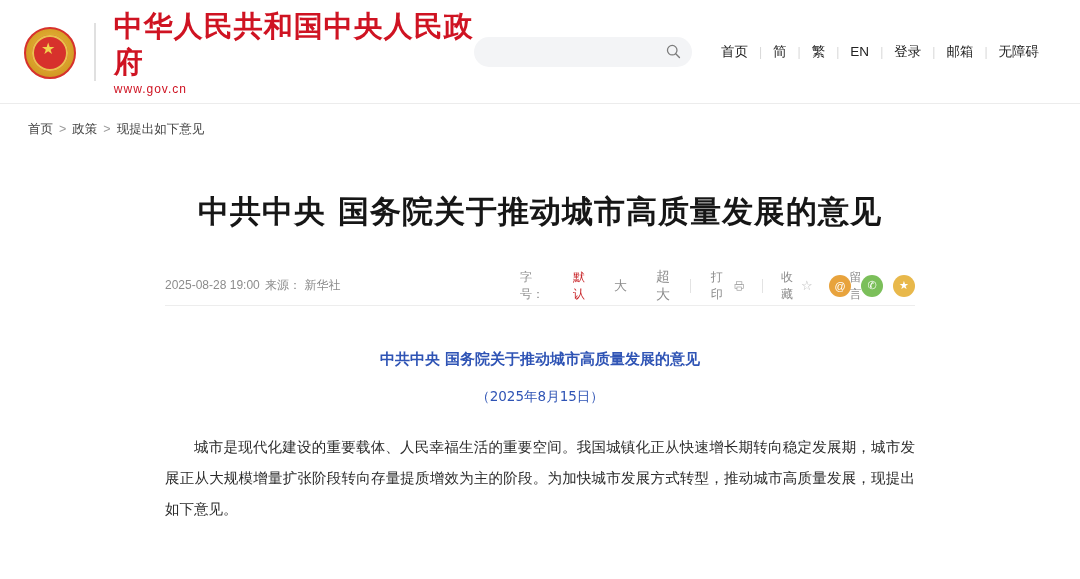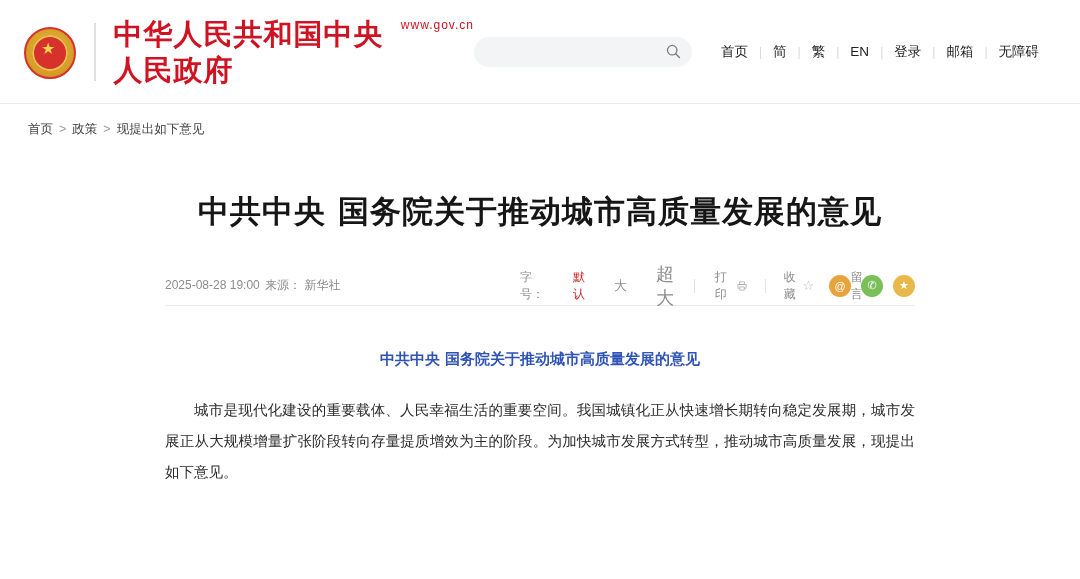--- a/index.html
+++ b/index.html
@@ -47,21 +47,21 @@
     color: #f2d24e;
     font-size: 16px;
     line-height: 16px;
   }
   .brandbar {
     width: 2px;
     height: 58px;
     background: #e0e0e0;
     margin: 0 18px 0 16px;
   }
-  .brand-text { display: flex; flex-direction: row; justify-content: center; }
+  .brand-text { display: flex; flex-direction: column; justify-content: center; }
   .brand-title {
     color: #cf1322;
     font-size: 29px;
     font-weight: bold;
     letter-spacing: 1px;
     line-height: 36px;
     font-family: "DejaVu Sans", "Liberation Sans", sans-serif;
   }
   .brand-sub {
     color: #cf1322;
@@ -159,21 +159,21 @@
     left: 355px;
     display: flex;
     align-items: center;
     gap: 4px;
   }
   .fontsize-group { display: flex; align-items: center; gap: 7px; }
   .fontsize-group .label { color: #8c8c8c; }
   .fontsize-group .opt { color: #8c8c8c; padding-left: 22px; }
   .fontsize-group .opt.active { color: #c9262a; }
   .fontsize-group .opt.big { font-size: 13px; }
-  .fontsize-group .opt.bigger { font-size: 18px; }
+  .fontsize-group .opt.bigger { font-size: 14px; }
   .vline { width:1px; height: 14px; background:#e3e3e3; margin: 0 16px; }
   .act { display: flex; align-items: center; gap: 5px; color:#8c8c8c; }
   .meta-right {
     position: absolute;
     right: 0;
     display: flex;
     align-items: center;
     gap: 10px;
   }
   .share {
@@ -304,16 +304,17 @@
 
     <div class="meta-right">
       <span class="share weibo">@</span>
       <span class="share wechat">✆</span>
       <span class="share star">★</span>
     </div>
   </div>
 
   <div class="body-text">
     <div class="inner-title">中共中央 国务院关于推动城市高质量发展的意见</div>
+    <div class="inner-date">（2025年8月15日）</div>
     <div class="para">城市是现代化建设的重要载体、人民幸福生活的重要空间。我国城镇化正从快速增长期转向稳定发展期，城市发展正从大规模增量扩张阶段转向存量提质增效为主的阶段。为加快城市发展方式转型，推动城市高质量发展，现提出如下意见。</div>
 
   </div>
 </div>
 
 </body></html>

